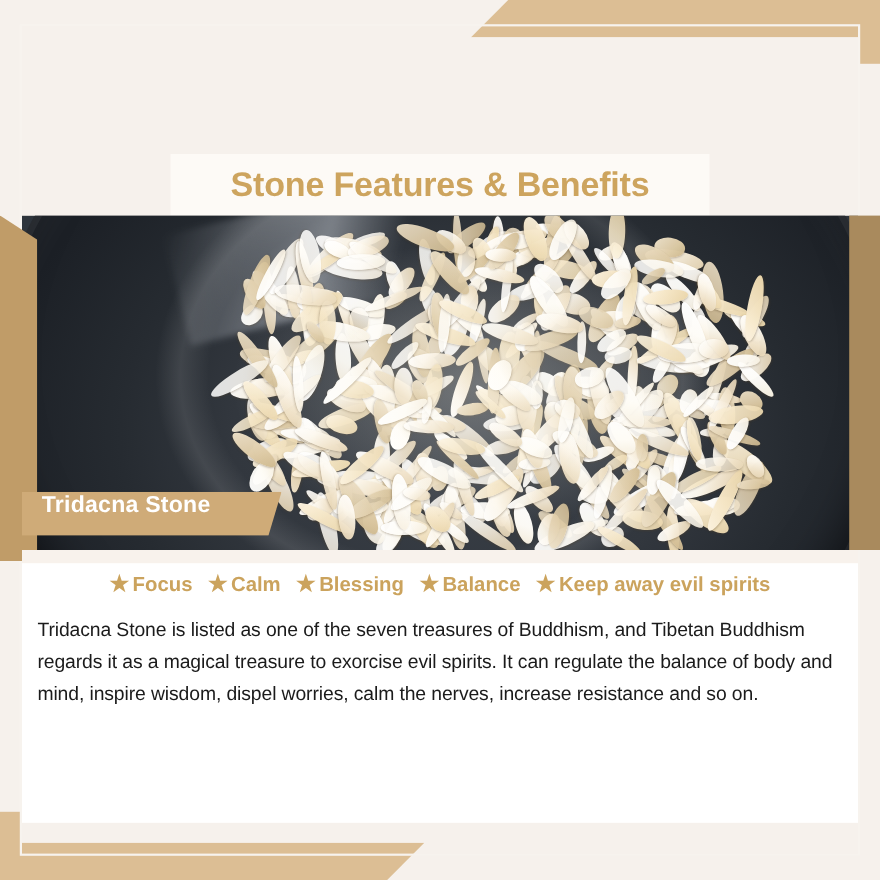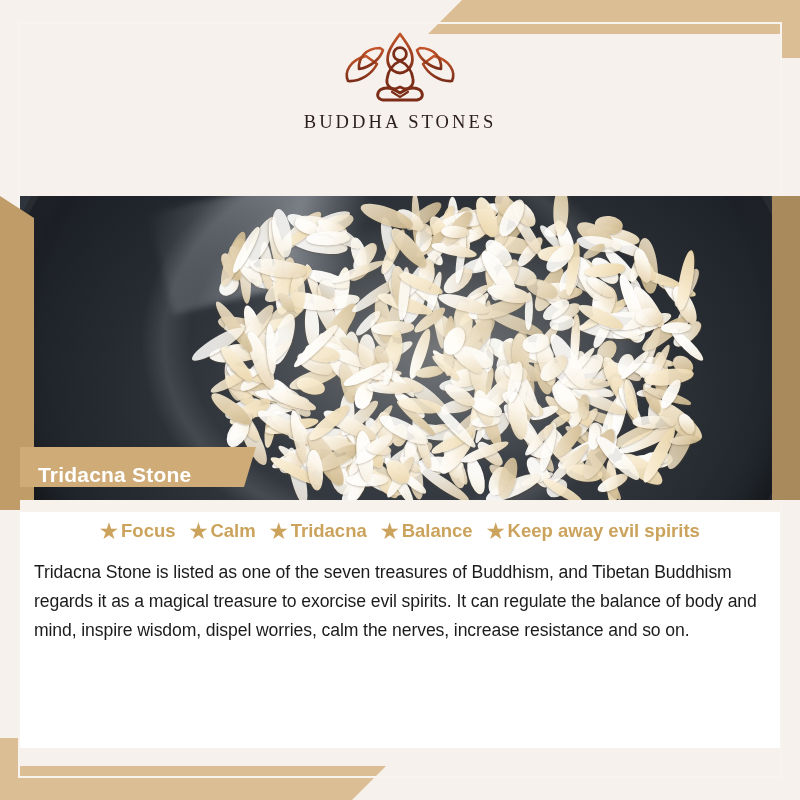--- a/index.html
+++ b/index.html
@@ -128,21 +128,21 @@
   .strip-right {
     position:absolute; top:196px; right:0; width:28px; height:304px;
     background:#A98A5D;
   }
 
   
   .label-banner {
     position:absolute; left:20px; top:447px; width:236px; height:40px;
     background:#CFAB78;
     clip-path:polygon(0 0, 100% 0, calc(100% - 12px) 100%, 0 100%);
-    display:flex; align-items:flex-end;
+    display:flex; align-items:flex-start;
   }
   .label-text {
     color:#FFFFFF; font-weight:bold; font-size:21px;
     margin-left:18px; letter-spacing:0.2px; white-space:nowrap;
   }
 
   
   .content-card {
     position:absolute; left:20px; top:500px; width:760px; height:248px;
     background:#FFFFFF;
@@ -173,47 +173,24 @@
 <body>
 
 <div id="page">
 
   <div class="corner-band-tr"></div>
   <div class="corner-band-tr-side"></div>
   <div class="corner-band-bl"></div>
   <div class="corner-band-bl-side"></div>
   <div class="inner-frame"></div>
 
-  <div class="logo-wrap">
-    <svg class="logo-mark" viewBox="0 0 128 80">
-      <defs>
-        <linearGradient id="pg" x1="0" y1="0" x2="0" y2="1">
-          <stop offset="0%" stop-color="#C4552A"></stop>
-          <stop offset="100%" stop-color="#7B2D18"></stop>
-        </linearGradient>
-      </defs>
-
-      <path d="M30 30 C14 34 8 46 12 55 C24 56 36 48 41 38 Z" fill="none" stroke="url(#pg)" stroke-width="2.6" stroke-linejoin="round"></path>
-      <path d="M44 22 C30 22 22 32 23 43 C35 41 44 33 47 24 Z" fill="none" stroke="url(#pg)" stroke-width="2.6" stroke-linejoin="round"></path>
-
-      <path d="M98 30 C114 34 120 46 116 55 C104 56 92 48 87 38 Z" fill="none" stroke="url(#pg)" stroke-width="2.6" stroke-linejoin="round"></path>
-      <path d="M84 22 C98 22 106 32 105 43 C93 41 84 33 81 24 Z" fill="none" stroke="url(#pg)" stroke-width="2.6" stroke-linejoin="round"></path>
-
-      <path d="M64 8 C55 20 50 28 52 37 C54 44 60 47 64 47 C68 47 74 44 76 37 C78 28 73 20 64 8 Z" fill="none" stroke="url(#pg)" stroke-width="2.8" stroke-linejoin="round"></path>
-
-      <circle cx="64" cy="28" r="6.4" fill="none" stroke="#7B2D18" stroke-width="2.8"></circle>
-
-      <path d="M64 35 C57 38 52 45 51 53 C50 59 54 63 59 63 L64 61 L69 63 C74 63 78 59 77 53 C76 45 71 38 64 35 Z" fill="none" stroke="#7B2D18" stroke-width="2.8" stroke-linejoin="round"></path>
-
-      <path d="M44 64 C40 68 41 73 47 74 L64 74 L81 74 C87 73 88 68 84 64 C78 60 70 63 64 67 C58 63 50 60 44 64 Z" fill="none" stroke="#7B2D18" stroke-width="2.8" stroke-linejoin="round"></path>
-      <path d="M56 66 C60 68 62 70 64 71 C66 70 68 68 72 66" fill="none" stroke="#7B2D18" stroke-width="2.2" stroke-linecap="round"></path>
-    </svg>
-    <div class="logo-word">BUDDHA STONES</div>
+
+  <div class="title-banner">
+    <div class="title-text">Stone Features &amp; Benefits</div>
   </div>
-
 
   <div class="photo-block">
     <div class="photo">
       <div class="bowl"></div>
       <div class="bowl-hl"></div>
       <div class="bowl-rim"></div>
       <div class="bowl-sheen"></div>
       <div class="pile" id="pile">
           <div class="pc warm" style="left: 28.6481%; top: 19.5471%; width: 33.7938px; height: 13.9894px; transform: translate(-50%, -50%) rotate(-79.4deg); opacity: 0.91;"></div>
           <div class="pc " style="left: 40.8354%; top: 40.7379%; width: 60.7204px; height: 16.0932px; transform: translate(-50%, -50%) rotate(59.4deg); opacity: 0.92;"></div>
@@ -710,21 +687,21 @@
         <div class="feature">
           <span class="star">★</span>
           <span>Focus</span>
         </div>
         <div class="feature">
           <span class="star">★</span>
           <span>Calm</span>
         </div>
         <div class="feature">
           <span class="star">★</span>
-          <span>Tridacna</span>
+          <span>Blessing</span>
         </div>
         <div class="feature">
           <span class="star">★</span>
           <span>Balance</span>
         </div>
         <div class="feature">
           <span class="star">★</span>
           <span>Keep away evil spirits</span>
         </div>
       </div>

